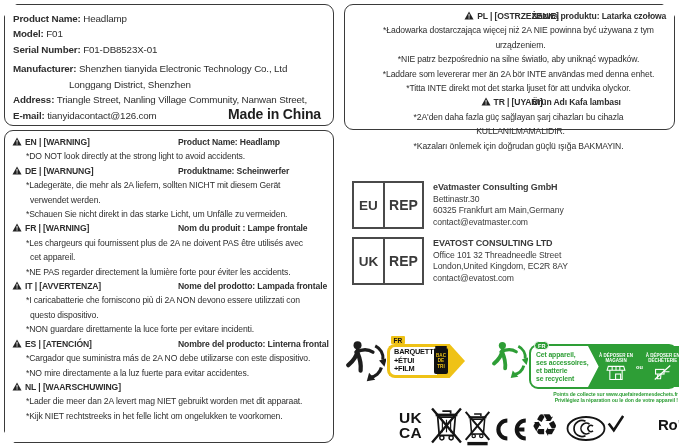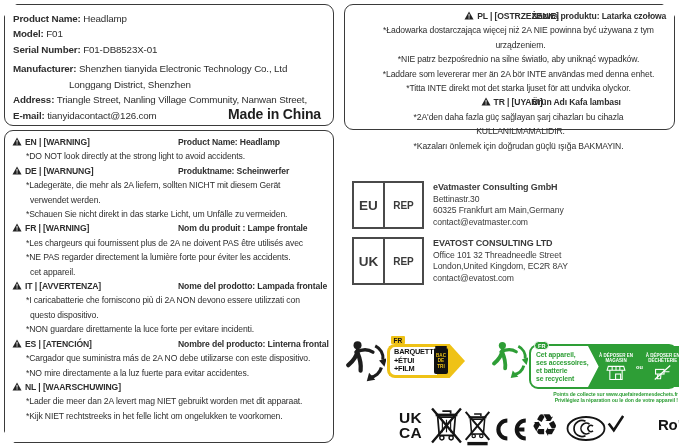--- a/index.html
+++ b/index.html
@@ -29,21 +29,21 @@
   .tri{display:inline-block;width:10px;height:9px;margin-right:3px;vertical-align:-1px;}
   .tri svg{display:block;width:10px;height:9px;}
 
   
   .rep{position:absolute;left:352px;display:flex;gap:9px;align-items:flex-start;}
   #rep-eu{top:181px;}
   #rep-uk{top:237px;}
   .rep-badge{display:flex;border:2.4px solid #4a4a4a;height:44px;box-sizing:content-box;background:#fff;}
   .rep-c1{width:29px;border-right:2.4px solid #4a4a4a;display:grid;place-items:center;
           font-weight:700;font-size:13.5px;color:#3a3a3a;}
-  .rep-c2{width:37px;display:grid;place-items:center;font-weight:700;font-size:10px;color:#3a3a3a;}
+  .rep-c2{width:37px;display:grid;place-items:center;font-weight:700;font-size:14px;color:#3a3a3a;}
   .rep-lines{font-size:8.6px;line-height:11.6px;padding-top:1px;letter-spacing:-0.1px;white-space:nowrap;color:#3a3a3a;}
   .rep-name{font-weight:700;font-size:9px;}
 
   
   .triman{position:absolute;color:#1d1d1d;}
   .triman svg{display:block;}
   #triman-black{left:346px;top:339px;width:40px;height:48px;}
   #triman-green{left:492px;top:340px;width:36px;height:48px;color:#2E9E36;}
 
   #sorting-tag{position:absolute;left:387px;top:336px;width:78px;height:46px;}
@@ -124,22 +124,22 @@
     <div class="w-line">*Ladegeräte, die mehr als 2A liefern, sollten NICHT mit diesem Gerät</div>
     <div class="w-line w-cont">verwendet werden.</div>
     <div class="w-line">*Schauen Sie nicht direkt in das starke Licht, um Unfälle zu vermeiden.</div>
 
     <div class="w-head"><span class="tri"><svg viewBox="0 0 24 22">
             <path d="M12 1 L23 21 H1 Z" fill="#222"></path>
             <rect x="10.9" y="7" width="2.4" height="7" fill="#fff"></rect>
             <circle cx="12.1" cy="17" r="1.5" fill="#fff"></circle>
           </svg></span><span>FR | [WARNING]</span><b class="w-prod">Nom du produit : Lampe frontale</b></div>
     <div class="w-line">*Les chargeurs qui fournissent plus de 2A ne doivent PAS être utilisés avec</div>
+    <div class="w-line w-cont">cet appareil.</div>
     <div class="w-line">*NE PAS regarder directement la lumière forte pour éviter les accidents.</div>
-    <div class="w-line w-cont">cet appareil.</div>
 
     <div class="w-head"><span class="tri"><svg viewBox="0 0 24 22">
             <path d="M12 1 L23 21 H1 Z" fill="#222"></path>
             <rect x="10.9" y="7" width="2.4" height="7" fill="#fff"></rect>
             <circle cx="12.1" cy="17" r="1.5" fill="#fff"></circle>
           </svg></span><span>IT | [AVVERTENZA]</span><b class="w-prod">Nome del prodotto: Lampada frontale</b></div>
     <div class="w-line">*I caricabatterie che forniscono più di 2A NON devono essere utilizzati con</div>
     <div class="w-line w-cont">questo dispositivo.</div>
     <div class="w-line">*NON guardare direttamente la luce forte per evitare incidenti.</div>
 

